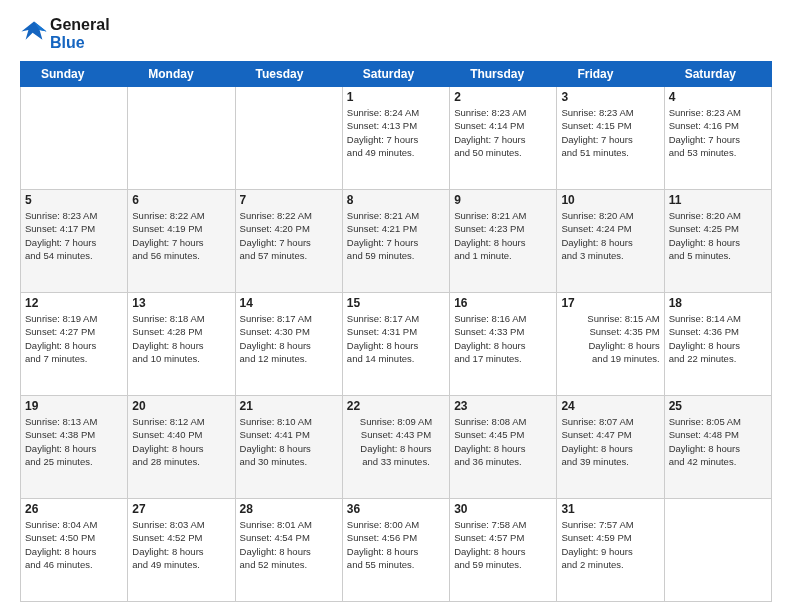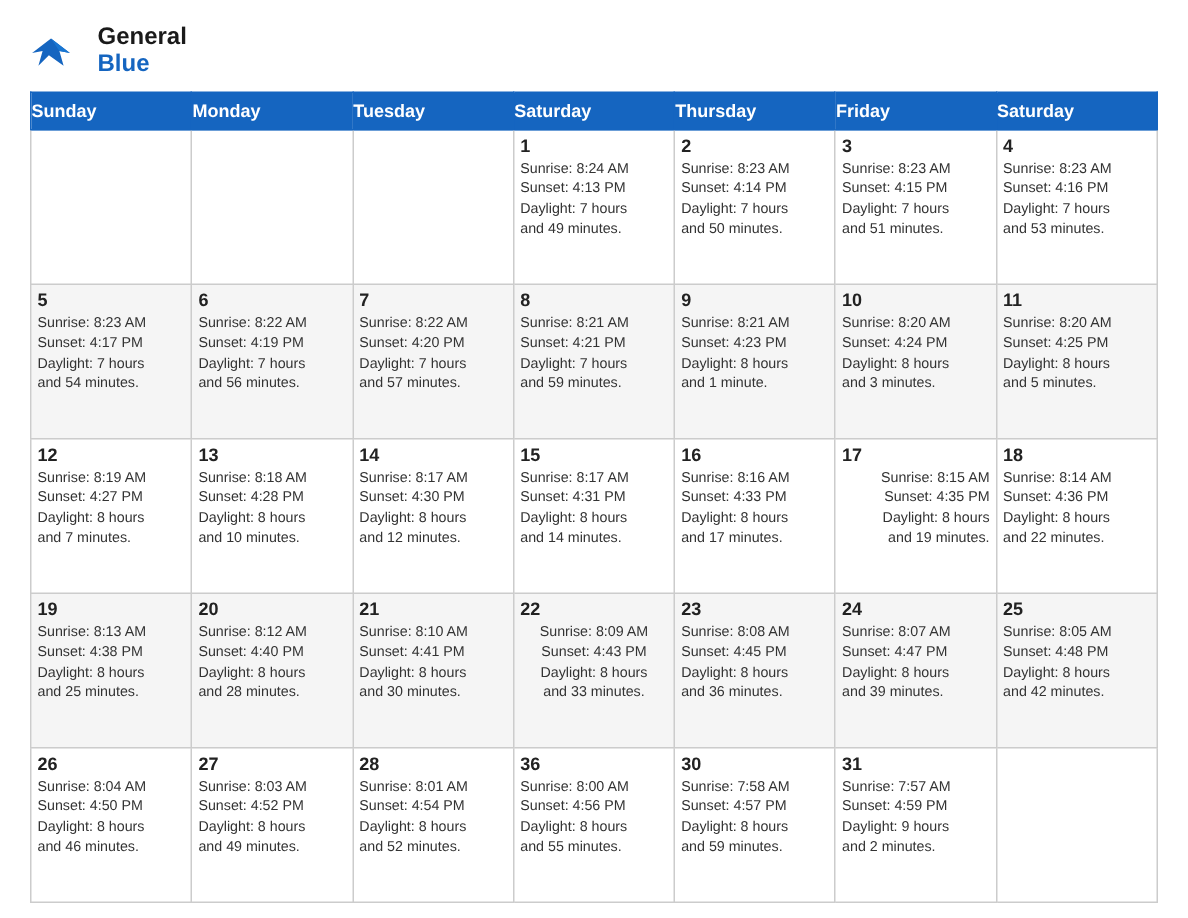--- a/index.html
+++ b/index.html
@@ -18,22 +18,22 @@
       flex-direction: column;
     }
     .header {
       display: flex;
       justify-content: space-between;
       align-items: flex-start;
       margin-bottom: 10px;
     }
     .logo {
       display: flex;
-      align-items: center;
-      gap: 17px;
+      align-items: flex-start;
+      gap: 2px;
     }
     .logo-bird {
       width: 28px;
       height: 28px;
     }
     .title-block {
       text-align: right;
     }
     .main-title {
       font-size: 36px;
@@ -50,21 +50,21 @@
       border: 1px solid #ccc;
       border-collapse: collapse;
       width: 100%;
       table-layout: fixed;
     }
     .calendar th {
       background: #1565c0;
       color: #fff;
       font-size: 12px;
       font-weight: bold;
-      padding: 5px 0;
+      padding: 5px 20px;
       text-align: left;
       border: 1px solid #1565c0;
     }
     .calendar td {
       border: 1px solid #ccc;
       vertical-align: top;
       padding: 3px 4px;
       font-size: 10px;
       color: #222;
       background: #fff;

